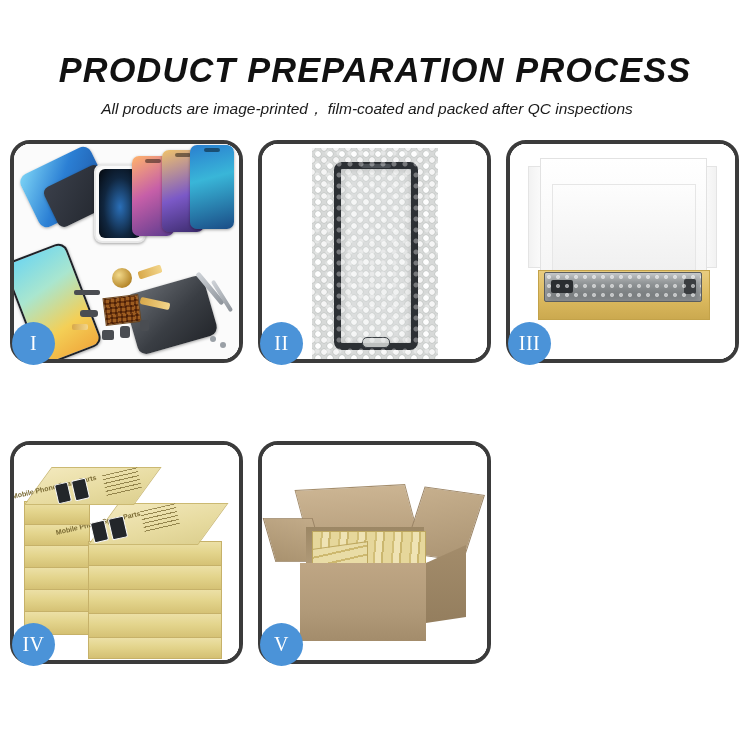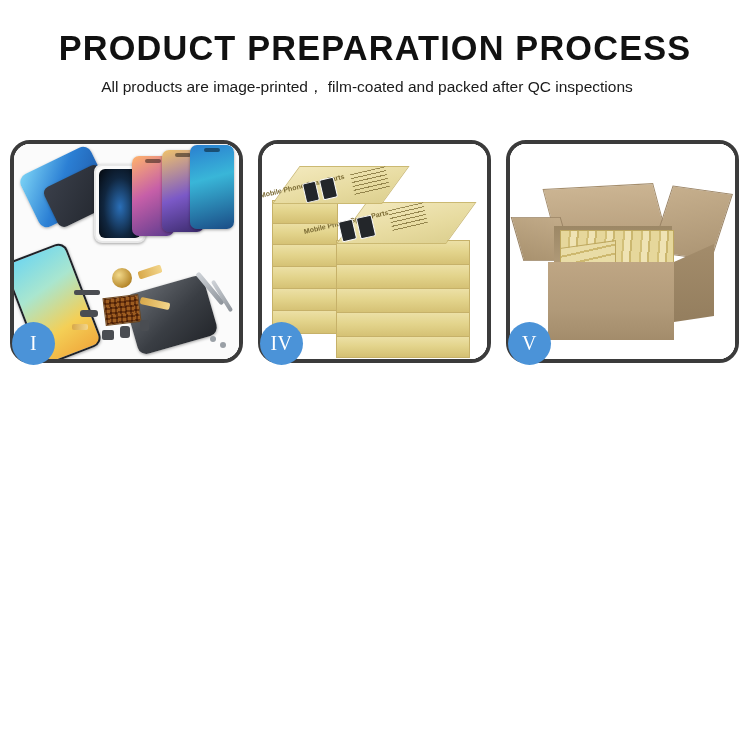--- a/index.html
+++ b/index.html
@@ -11,22 +11,23 @@
     width: 750px;
     height: 750px;
     overflow: hidden;
     font-family: "Liberation Sans", sans-serif;
     position: relative;
   }
 
   
   .header {
     width: 750px;
-    padding-top: 28px;
+    padding-top: 50px;
     text-align: center;
+    font-style: italic;
   }
   .page-title {
     font-family: "Liberation Sans", sans-serif;
     font-size: 35px;
     font-weight: 700;
     letter-spacing: 1.2px;
     color: #111111;
     line-height: 40px;
     margin: 0;
     transform: scaleX(0.98);
@@ -412,21 +413,52 @@
         <div class="flex-strip" style="left:58px;top:180px;width:16px;height:6px;"></div>
         <div class="tool" style="left:176px;top:142px;width:40px;height:5px;transform:rotate(50deg);"></div>
         <div class="tool" style="left:190px;top:150px;width:36px;height:4px;transform:rotate(58deg);"></div>
         <div class="tiny" style="left:196px;top:192px;width:6px;height:6px;border-radius:50%;background:#9aa0a6;"></div>
         <div class="tiny" style="left:206px;top:198px;width:6px;height:6px;border-radius:50%;background:#9aa0a6;"></div>
       </div>
     </div>
     <div class="step-badge">I</div>
   </div>
 
-
+  <div class="panel">
+    <div class="panel-clip">
+      <div class="art-bubble">
+        <div class="bubble-sheet">
+          <div class="glass-frame">
+            <span class="glass-earpiece"></span>
+            <span class="glass-home"></span>
+          </div>
+          <div class="bubble-overlay"></div>
+        </div>
+      </div>
+    </div>
+    <div class="step-badge">II</div>
+  </div>
+
+  <div class="panel">
+    <div class="panel-clip">
+      <div class="art-openbox">
+        <div class="ob-flap-l"></div>
+        <div class="ob-flap-r"></div>
+        <div class="ob-lid"></div>
+        <div class="ob-lid-inner"></div>
+        <div class="ob-tray-front"></div>
+        <div class="ob-tray"></div>
+        <div class="ob-screen">
+          <span class="ob-chip"></span>
+          <span class="ob-chip2"></span>
+        </div>
+      </div>
+    </div>
+    <div class="step-badge">III</div>
+  </div>
 
   <div class="panel">
     <div class="panel-clip">
       <div class="art-stack">
 
         <div class="sbox" style="left:10px;top:78px;width:64px;height:22px;"></div>
         <div class="sbox" style="left:10px;top:100px;width:64px;height:22px;"></div>
         <div class="sbox" style="left:10px;top:122px;width:64px;height:22px;"></div>
         <div class="sbox" style="left:10px;top:144px;width:64px;height:22px;"></div>
         <div class="sbox" style="left:10px;top:166px;width:64px;height:22px;"></div>

